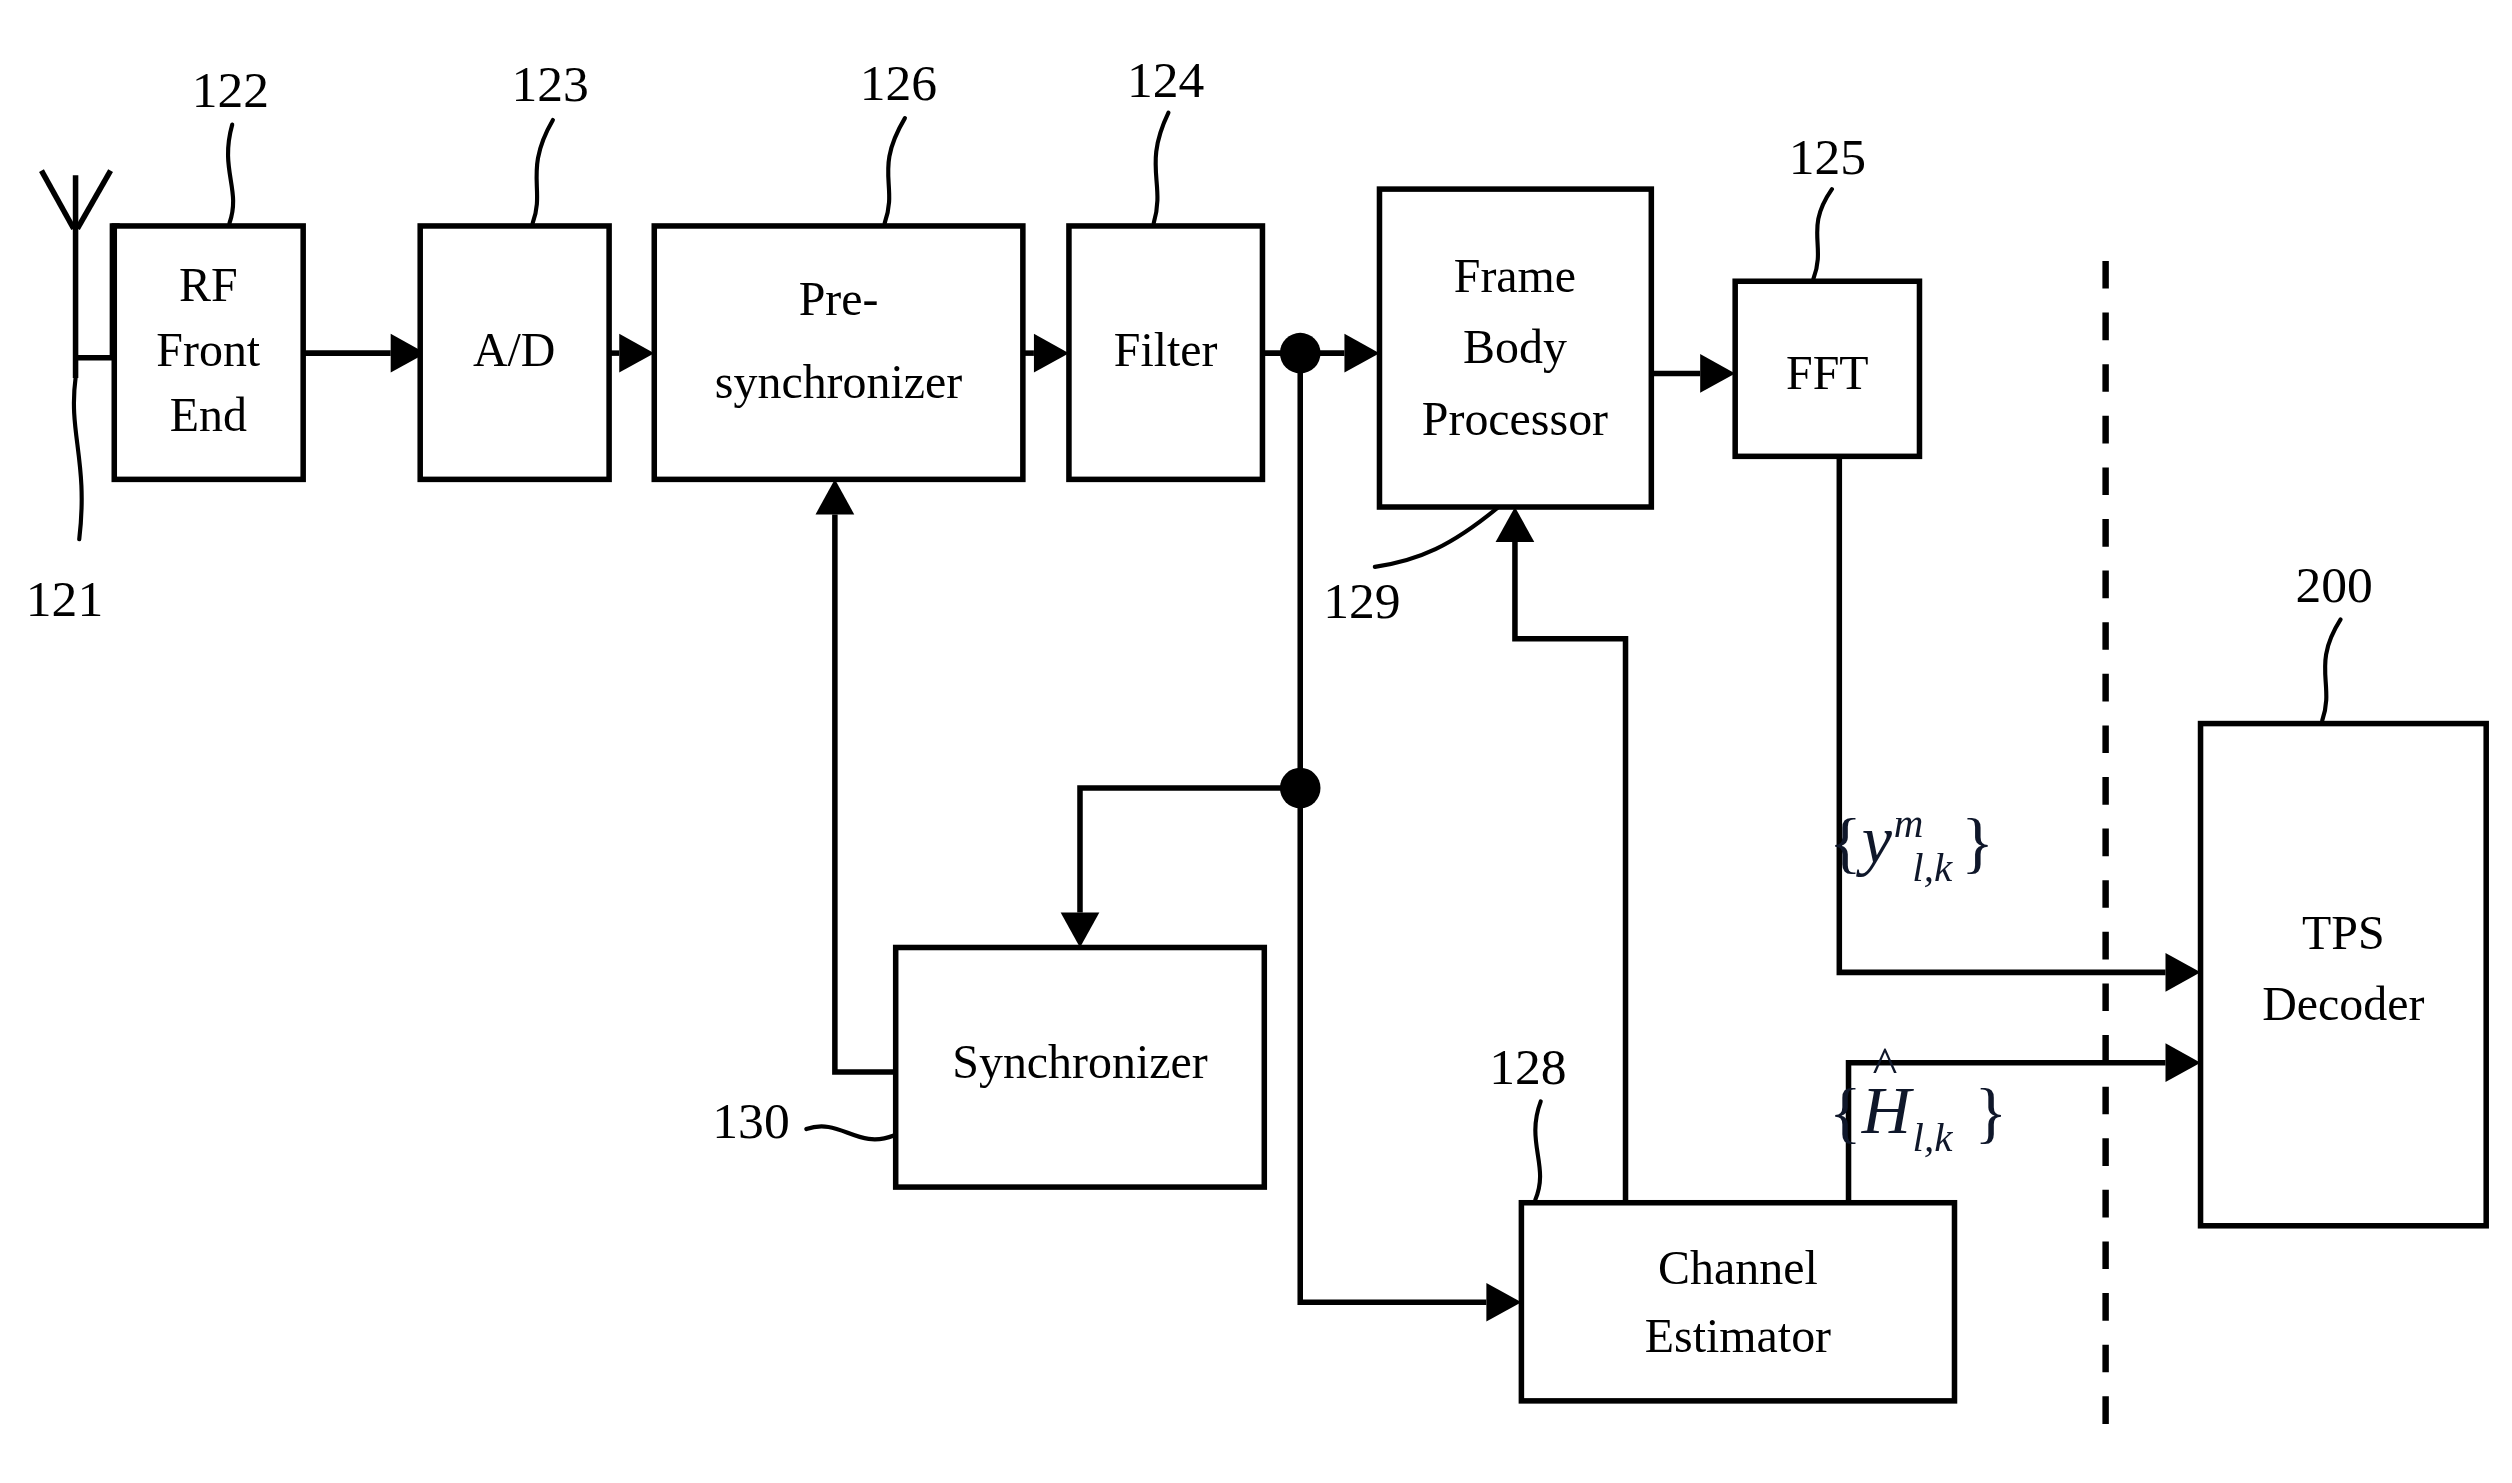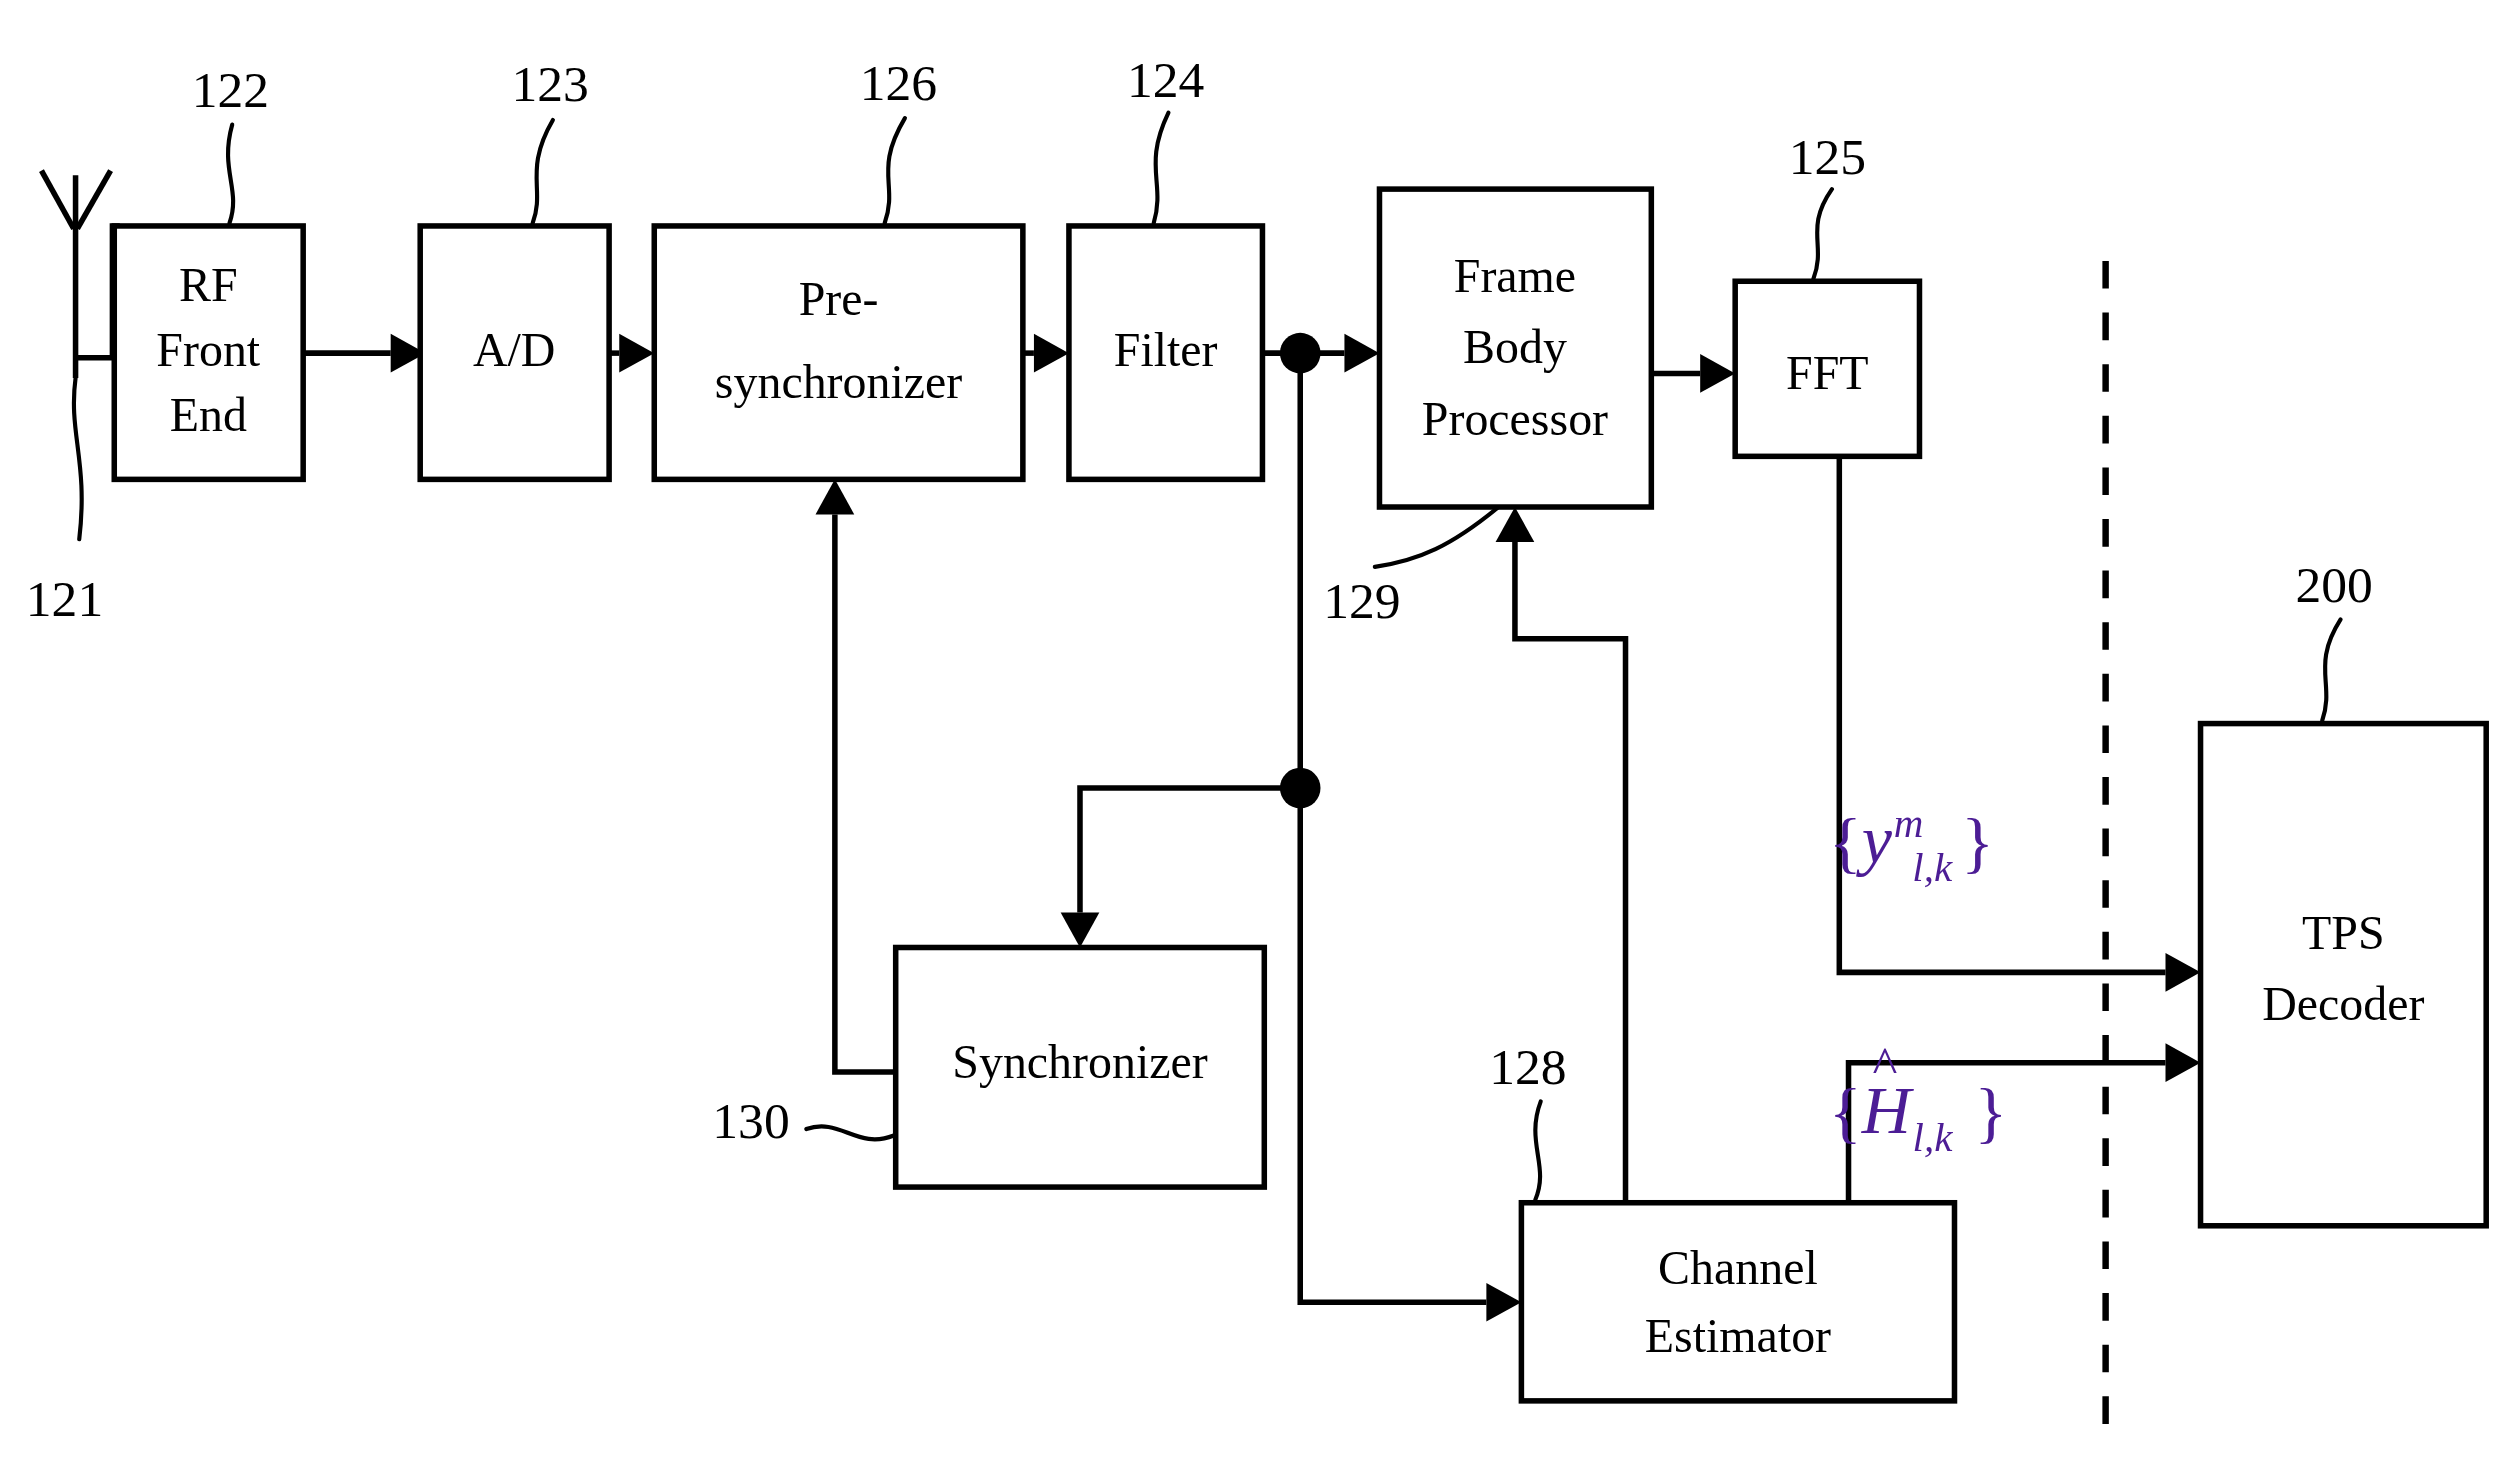--- a/index.html
+++ b/index.html
@@ -70,21 +70,21 @@
   text.reflabel {
     font-family: "Liberation Serif", "DejaVu Serif", serif;
     font-size: 56px;
     fill: #000000;
     text-anchor: middle;
     dominant-baseline: middle;
   }
   .math {
     position: absolute;
     font-family: "Liberation Serif", "DejaVu Serif", serif;
-    color: #4c1d95;
+    color: #0f172a;
     white-space: nowrap;
     line-height: 1;
     text-align: center;
   }
   .math .brace {
     font-size: 68px;
     vertical-align: -1.8px;
   }
   .math .varit {
     font-style: italic;

